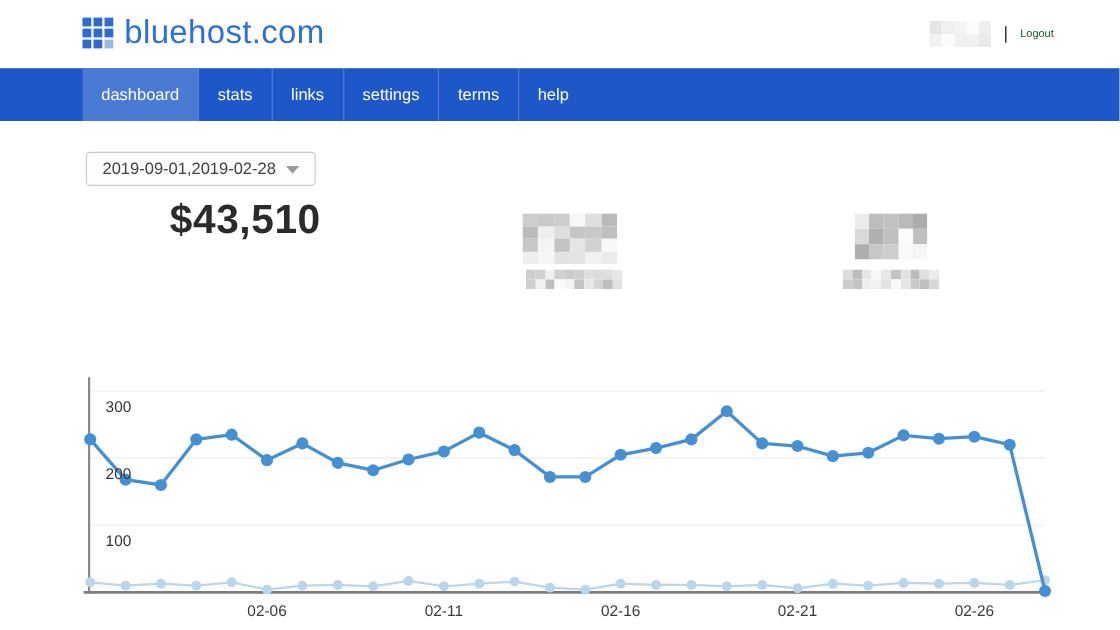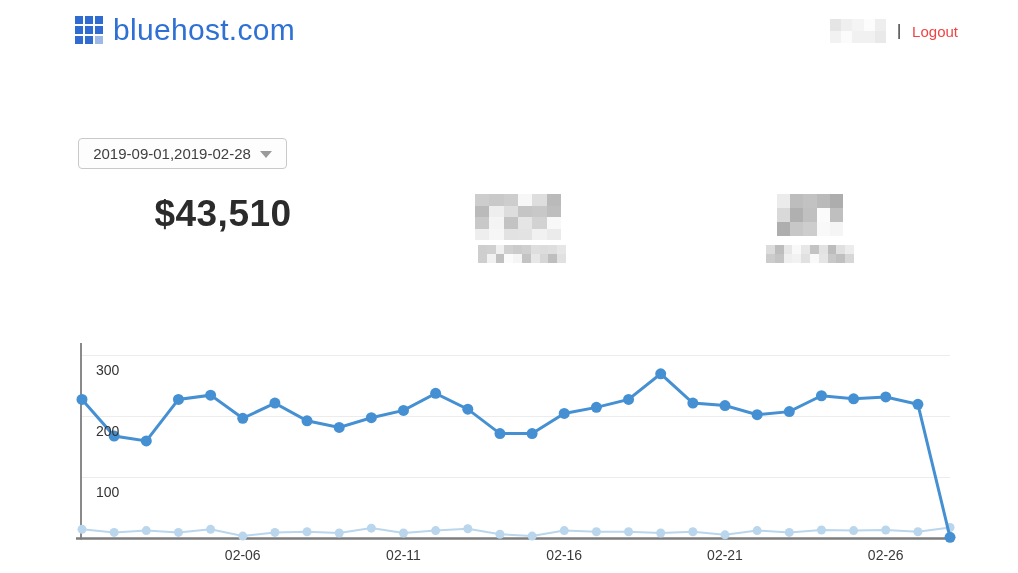--- a/index.html
+++ b/index.html
@@ -9,38 +9,38 @@
   
   .header{position:absolute;top:0;left:0;width:1018px;height:62px;background:#fff;}
   .logo{position:absolute;left:75px;top:15px;display:flex;align-items:center;gap:10px;cursor:pointer;}
   .logo-grid{display:grid;grid-template-columns:repeat(3,8px);grid-auto-rows:8px;gap:2px;}
   .logo-grid span{background:#2f6bd0;}
   .logo-grid span:nth-child(9){background:#9bb8e7;}
   .logo-text{font-size:30px;color:#2e70d3;letter-spacing:.3px;line-height:1;}
   .header-right{position:absolute;right:60px;top:0;height:62px;display:flex;align-items:center;gap:11px;}
   .user-mosaic{width:56px;height:24px;}
   .hdr-sep{color:#2b2b2b;font-size:16px;font-weight:300;}
-  .logout{color:#ef4444;font-size:15px;cursor:pointer;}
+  .logout{color:#14532d;font-size:10px;cursor:pointer;}
 
   
   .nav{position:absolute;top:62px;left:0;width:1018px;height:48px;background:#1e57c8;
        display:flex;padding-left:75px;box-sizing:border-box;}
   .tab{display:flex;align-items:center;padding:0 17px;color:#fff;font-size:15px;cursor:pointer;}
   .tab + .tab{border-left:1px solid rgba(255,255,255,.25);}
   .tab.active{background:#4a7ad3;}
 
   
   .date-select{position:absolute;left:78px;top:138px;width:209px;height:31px;box-sizing:border-box;
        border:1px solid #c9c9c9;border-radius:4px;background:#fdfdfd;display:flex;align-items:center;
        justify-content:center;gap:9px;font-size:15px;color:#404040;cursor:pointer;}
   .caret{width:0;height:0;border-left:6px solid transparent;border-right:6px solid transparent;
        border-top:7px solid #9a9a9a;margin-top:2px;}
 
   
-  .stat-col1{position:absolute;left:98px;top:193px;width:250px;text-align:center;}
+  .stat-col1{position:absolute;left:98px;top:179px;width:250px;text-align:center;}
   .earnings-value{font-size:37px;font-weight:600;color:#2b2b2b;letter-spacing:.5px;}
   .earnings-label{margin-top:17px;font-size:15px;color:#5c5c5c;}
   .mosaic{display:grid;overflow:hidden;}
   .m-stat2-num{position:absolute;left:475px;top:194px;width:86px;height:46px;}
   .m-stat2-lbl{position:absolute;left:478px;top:245px;width:88px;height:18px;}
   .m-stat3-num{position:absolute;left:777px;top:194px;width:66px;height:42px;}
   .m-stat3-lbl{position:absolute;left:766px;top:245px;width:88px;height:18px;}
 
   
   .chart-wrap{position:absolute;left:0;top:340px;width:1018px;height:233px;}
@@ -77,20 +77,28 @@
           <span style="background: rgb(251, 251, 251);"></span>
           <span style="background: rgb(241, 241, 241);"></span>
           <span style="background: rgb(241, 241, 241);"></span>
           <span style="background: rgb(233, 233, 233);"></span>
         </div>
       <span class="hdr-sep">|</span>
       <span class="logout">Logout</span>
     </div>
   </div>
 
+  <div class="nav">
+    <div class="tab active">dashboard</div>
+    <div class="tab">stats</div>
+    <div class="tab">links</div>
+    <div class="tab">settings</div>
+    <div class="tab">terms</div>
+    <div class="tab">help</div>
+  </div>
 
   <div class="date-select">
     <span>2019-09-01,2019-02-28</span>
     <span class="caret"></span>
   </div>
 
   <div class="stat-col1">
     <div class="earnings-value">$43,510</div>
   </div>
 

